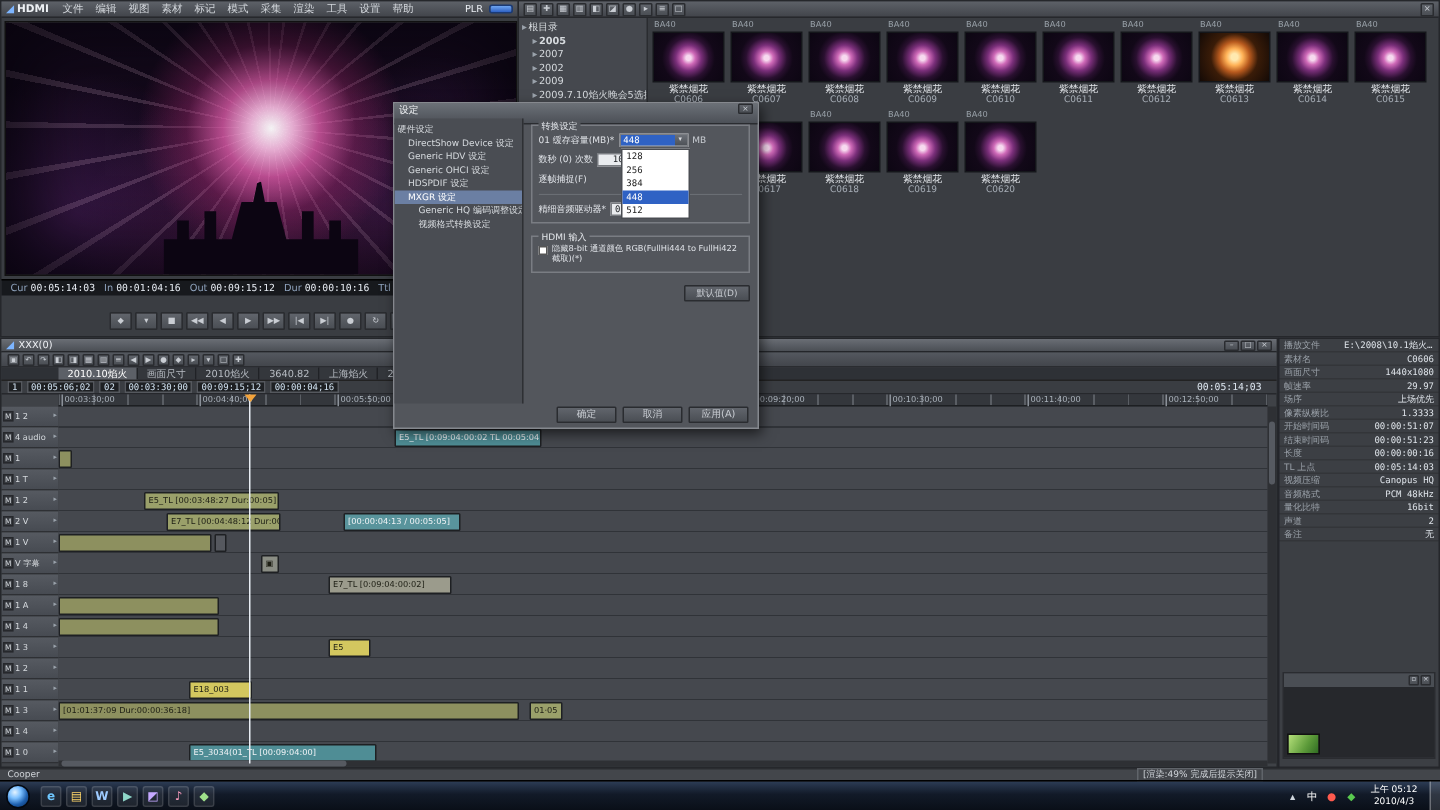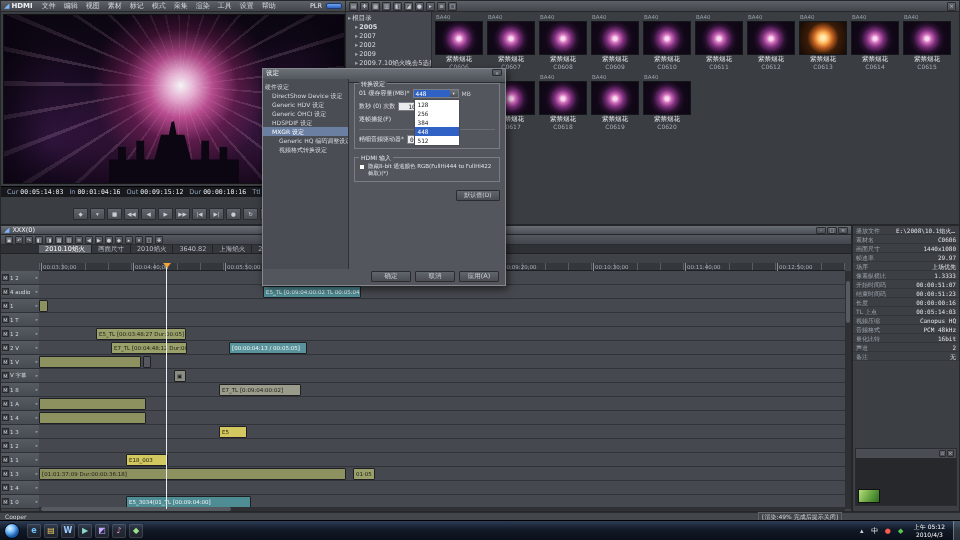--- a/index.html
+++ b/index.html
@@ -421,20 +421,32 @@
     </div>
   <div id="tl-tabs">
 
   <span class="tab active">2010.10焰火</span>
       <span class="tab">画面尺寸</span>
       <span class="tab">2010焰火</span>
       <span class="tab">3640.82</span>
       <span class="tab">上海焰火</span>
       <span class="tab">2010.03</span>
     </div>
+  <div id="tl-tcrow">
+    <span style="display:flex;gap:3px">
+
+    <span class="tcf">1</span>
+        <span class="tcf">00:05:06;02</span>
+        <span class="tcf">02</span>
+        <span class="tcf">00:03:30;00</span>
+        <span class="tcf">00:09:15;12</span>
+        <span class="tcf">00:00:04;16</span>
+      </span>
+    <span id="tl-right-tc">00:05:14;03</span>
+  </div>
   <div id="ruler">
 
   <span class="rmark" style="left: 2px;">00:03:30;00</span>
       <span class="rmark" style="left: 94px;">00:04:40;00</span>
       <span class="rmark" style="left: 186px;">00:05:50;00</span>
       <span class="rmark" style="left: 278px;">00:07:00;00</span>
       <span class="rmark" style="left: 370px;">00:08:10;00</span>
       <span class="rmark" style="left: 462px;">00:09:20;00</span>
       <span class="rmark" style="left: 554px;">00:10:30;00</span>
       <span class="rmark" style="left: 646px;">00:11:40;00</span>

